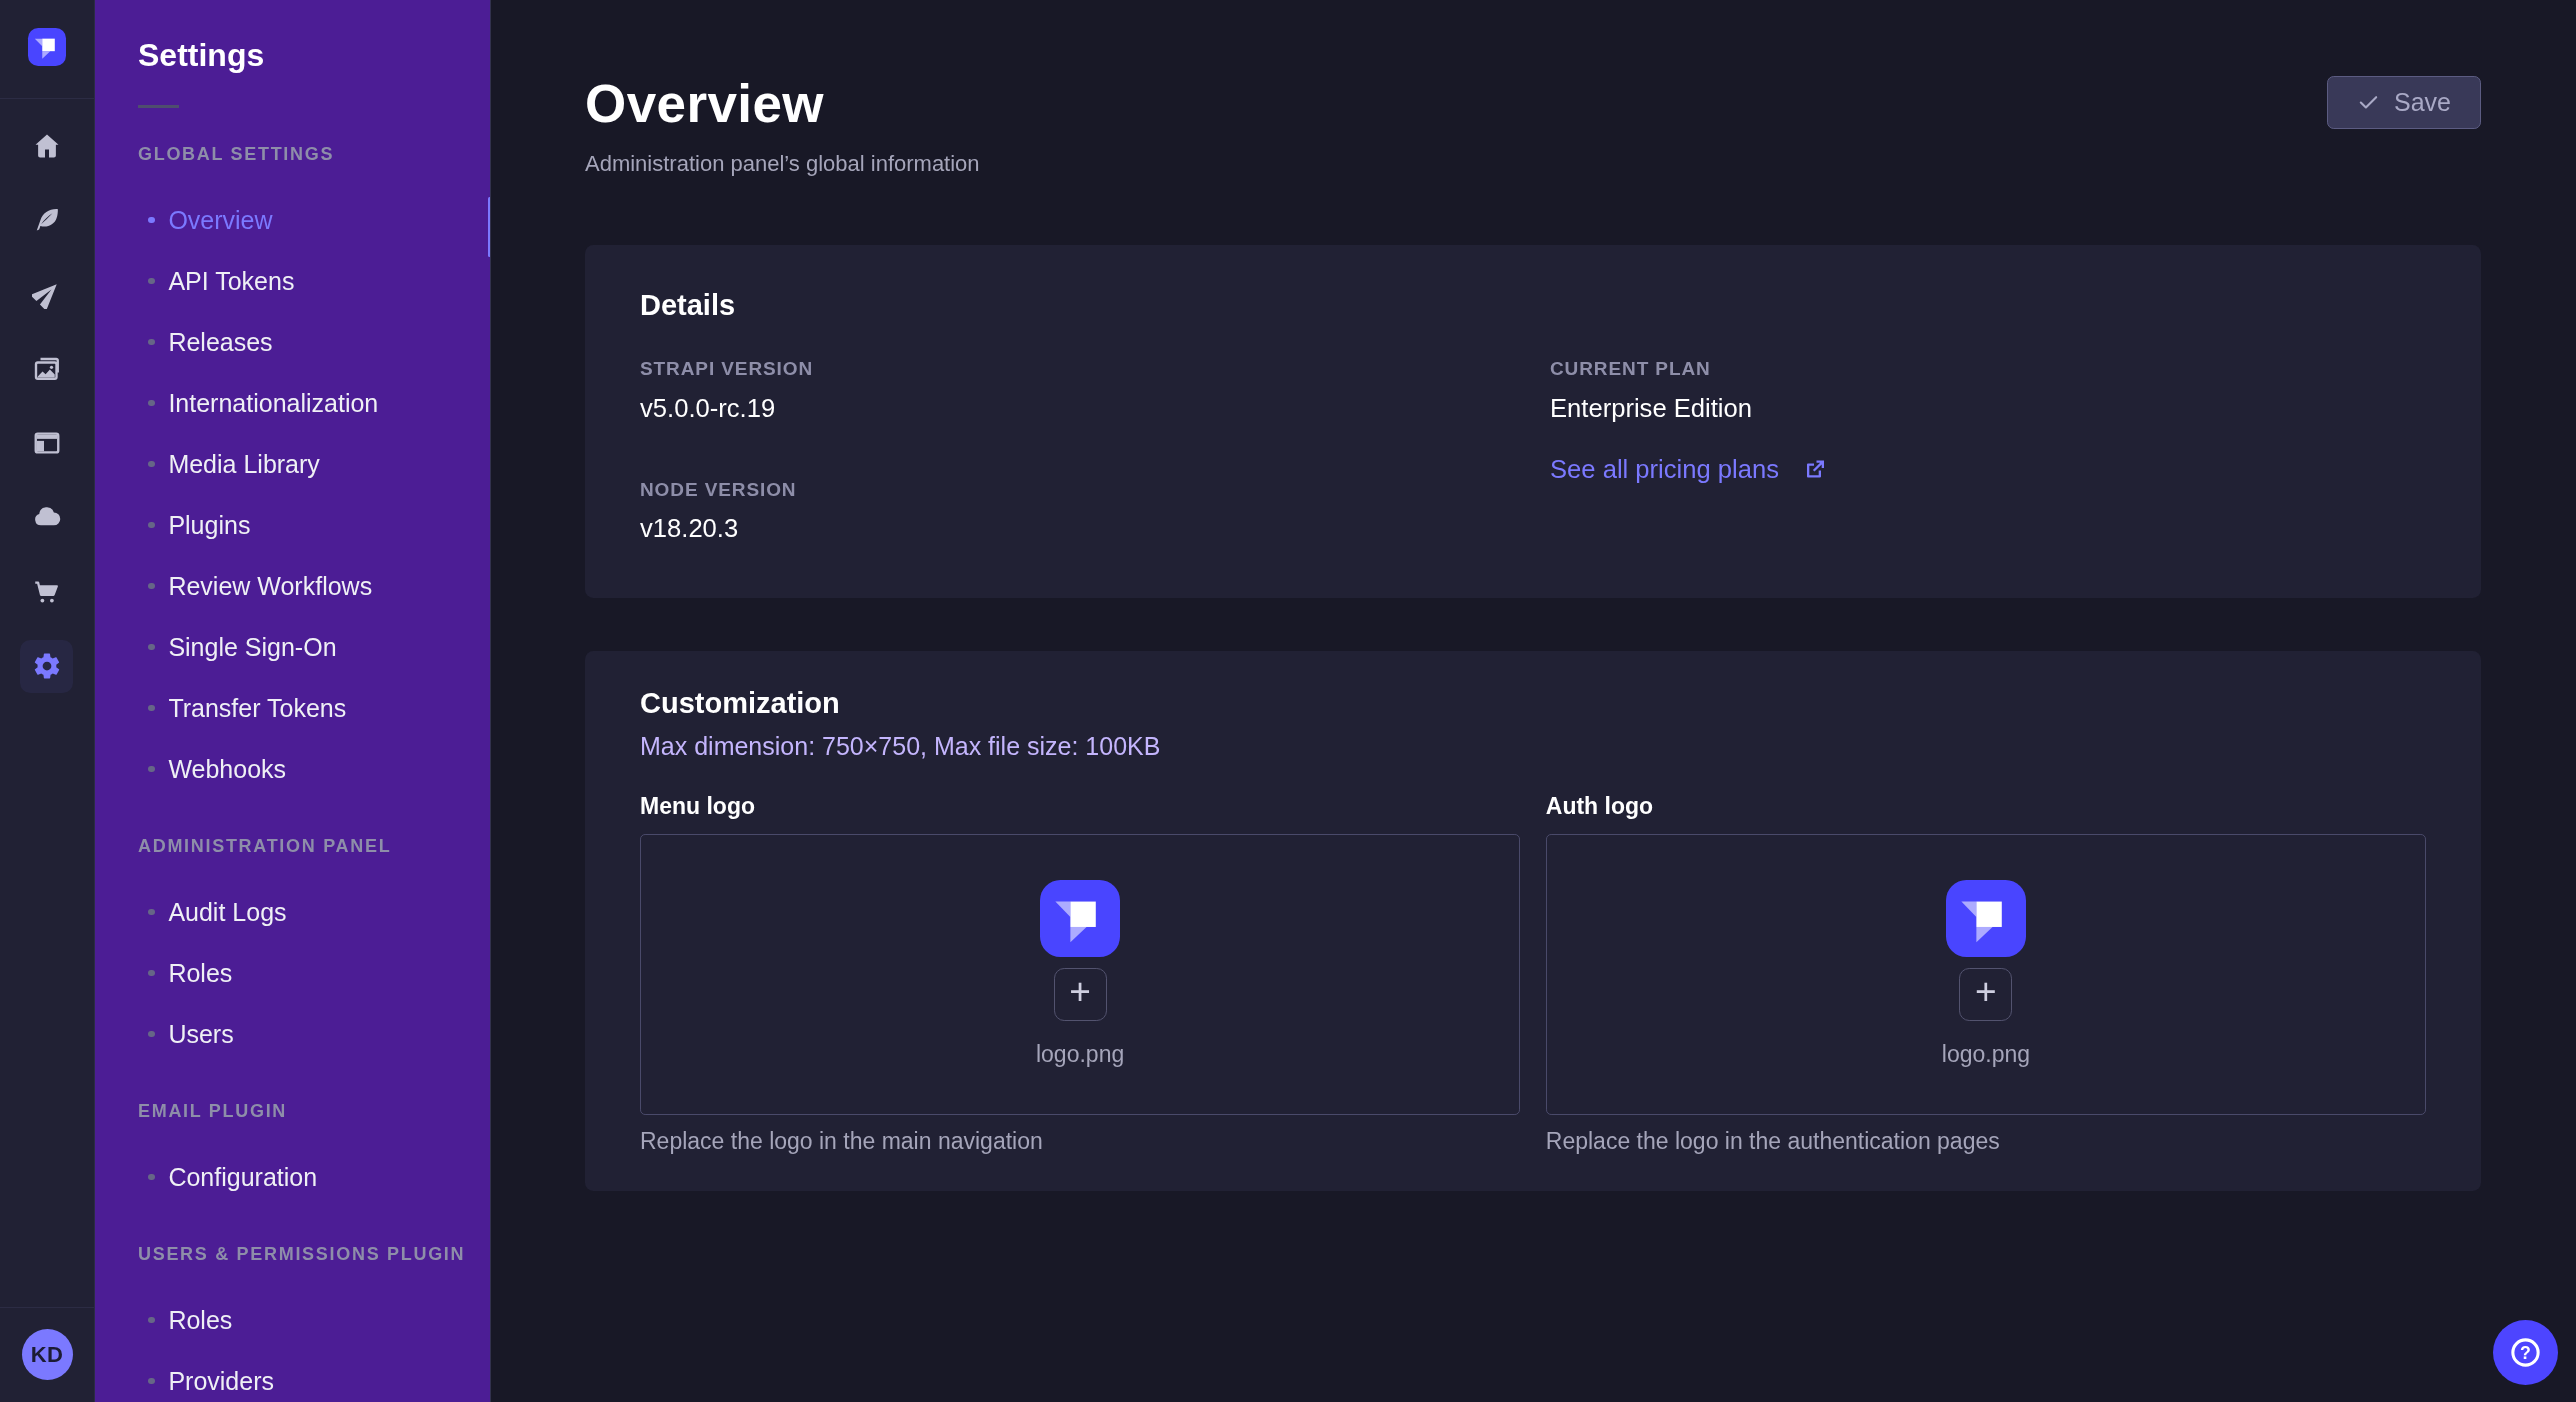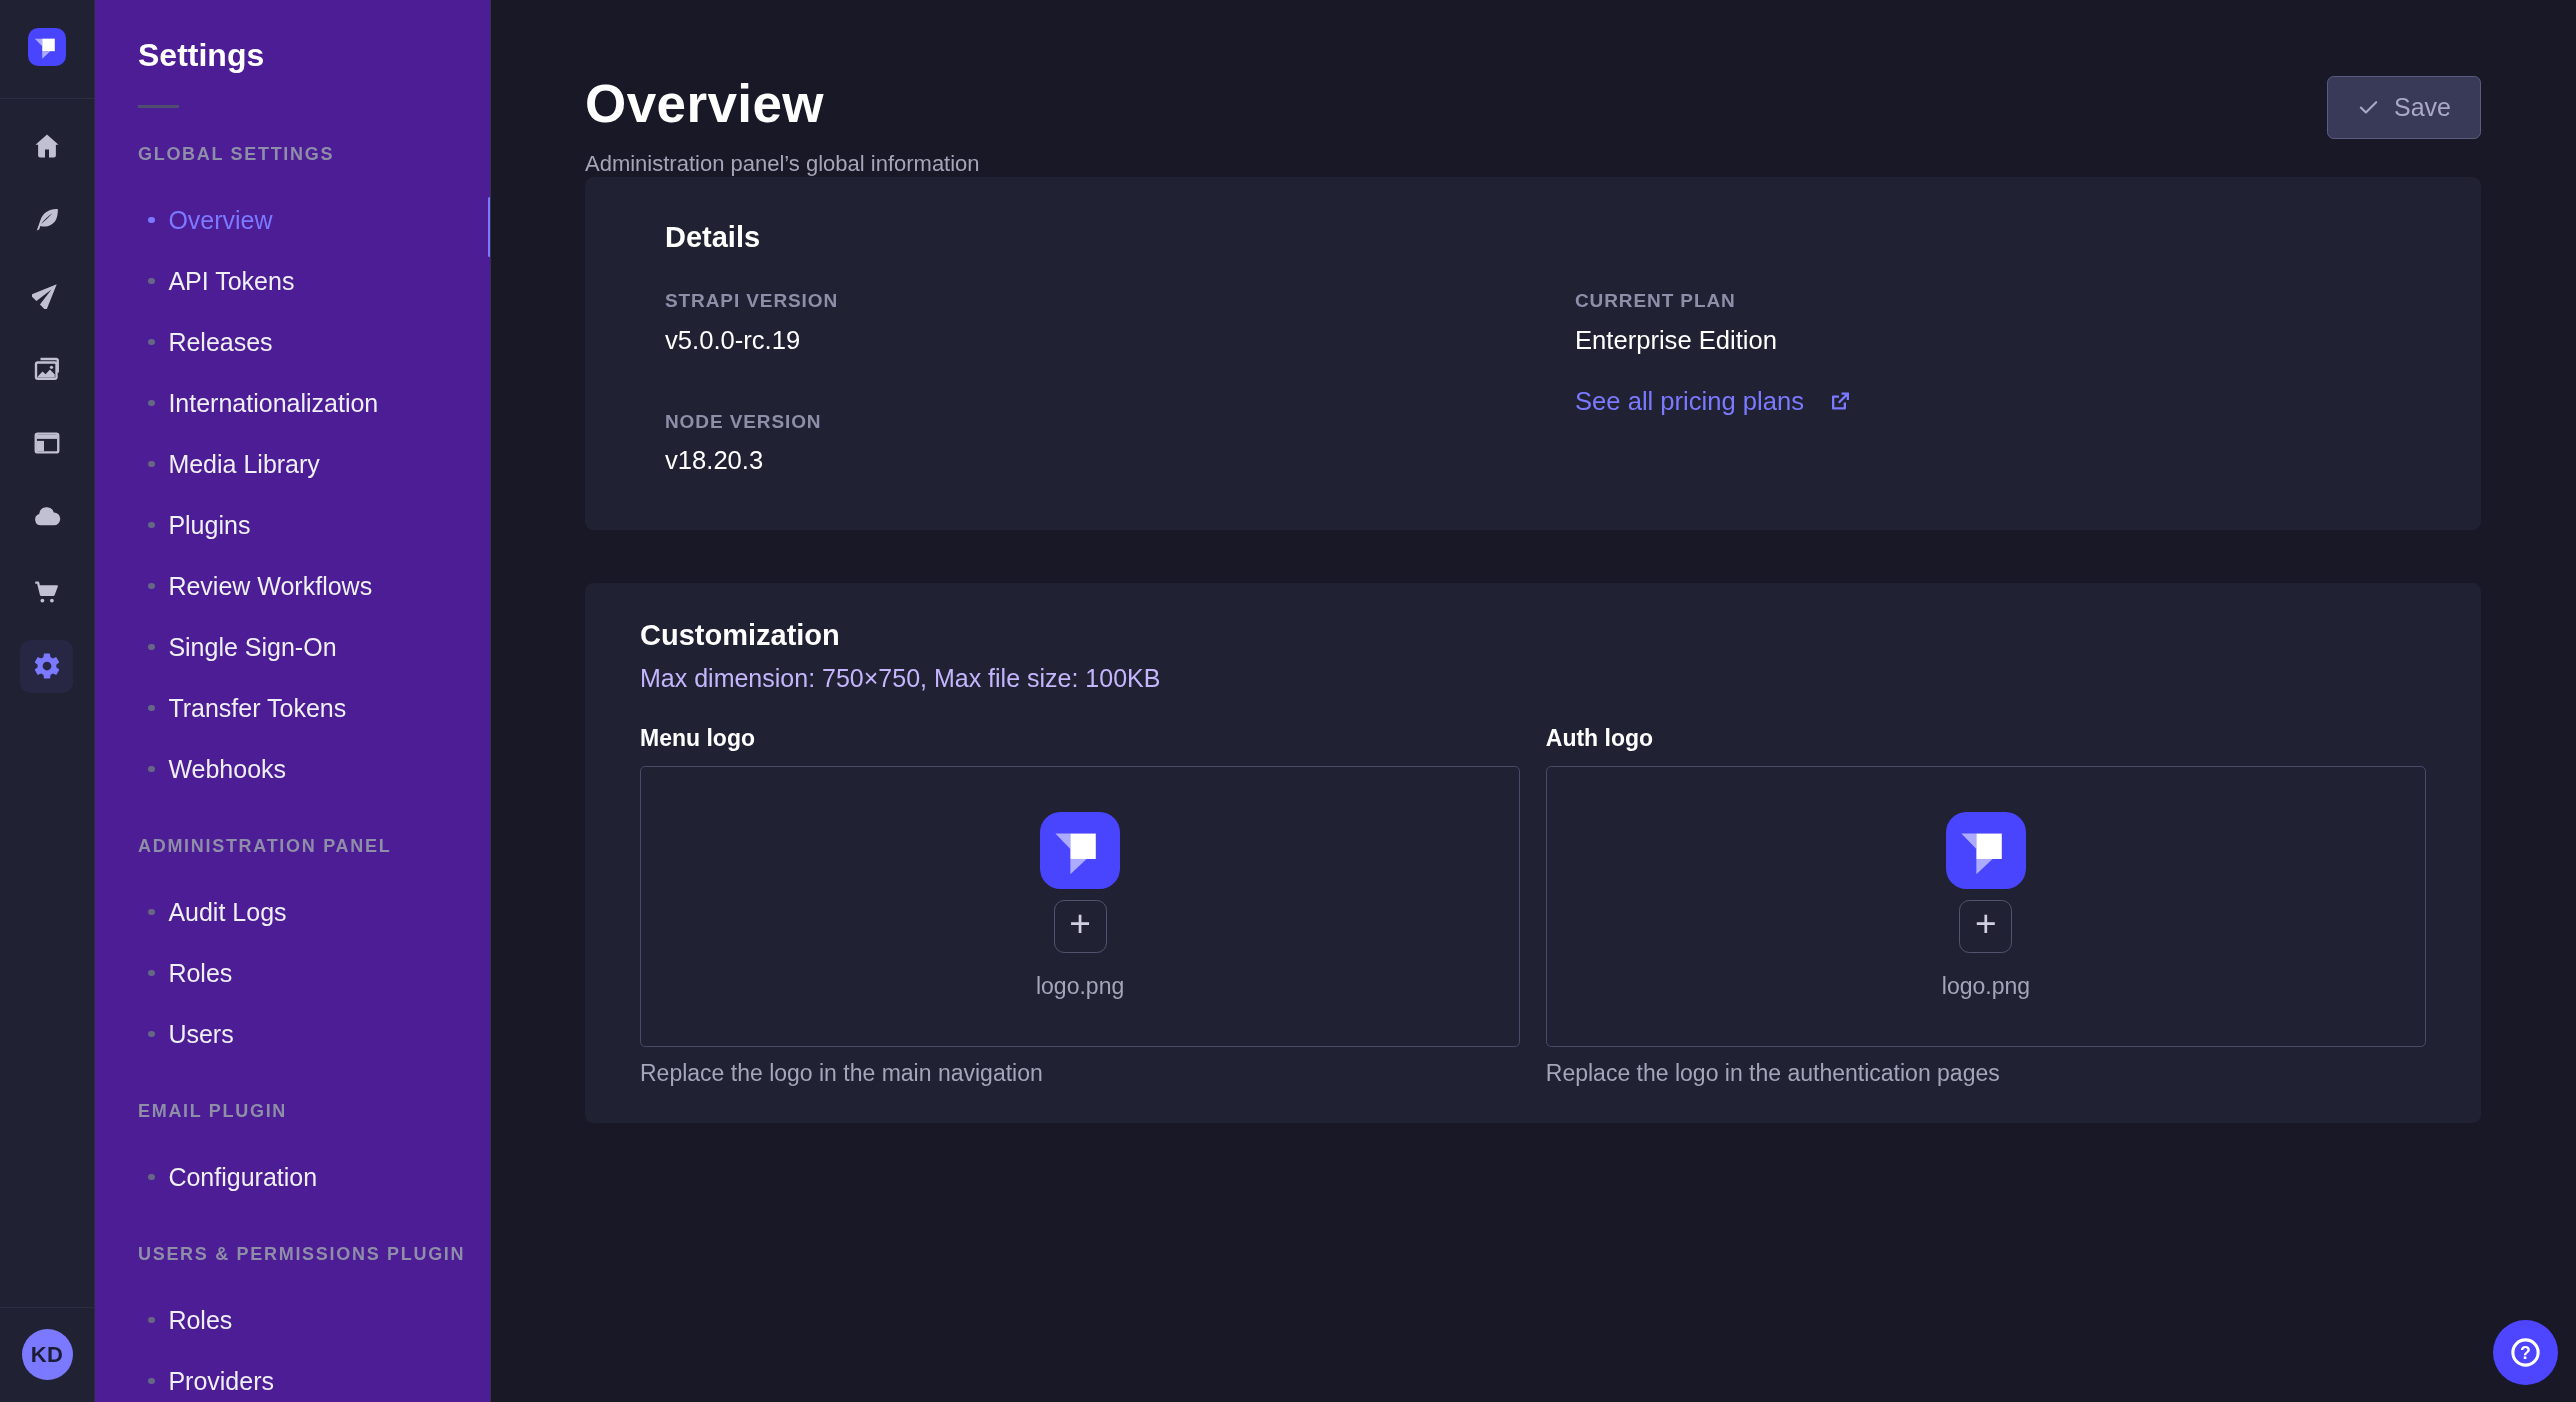--- a/index.html
+++ b/index.html
@@ -69,28 +69,28 @@
     position:absolute; right:-0.9px; top:197px; width:3.4px; height:60px;
     background:#7b79ff; border-radius:1.7px;
   }
 
   
   .main { flex:1 1 auto; padding:0 95px 0 94px; position:relative; }
   .page-header { display:flex; justify-content:space-between; align-items:flex-start; padding-top:73px; }
   .page-title { font-size:53px; font-weight:700; color:#ffffff; letter-spacing:0.4px; }
   .page-subtitle { margin-top:17px; font-size:22px; color:#a5a5ba; }
   .save-btn {
-    margin-top:3.4px; height:63px; padding:0 29px; display:flex; align-items:center; gap:13.6px;
+    margin-top:3.4px; height:53px; padding:0 29px; display:flex; align-items:center; gap:13.6px;
     background:#393958; border:0.9px solid #5c5c82; border-radius:6.8px;
     color:#a9a9c6; font-size:25px; font-family:inherit; cursor:pointer;
   }
   .save-btn svg { width:23px; height:23px; }
 
   .card {
-    background:#212134; border-radius:8.5px; padding:44px 80px 55px;
+    background:#212134; border-radius:8.5px; margin-top:68px; padding:44px 55px 55px;
   }
   .card-title { font-size:29px; font-weight:700; color:#ffffff; }
   .details-grid { display:grid; grid-template-columns:910px 1fr; margin-top:36px; }
   .f-label { font-size:19px; font-weight:700; letter-spacing:0.9px; color:#8e8ea9; }
   .f-value { margin-top:13.6px; font-size:25.6px; color:#ffffff; }
   .field-gap { margin-top:56px; }
   .plans-link {
     margin-top:32px; display:inline-flex; align-items:center; gap:24px;
     color:#7b79ff; font-size:25.6px; text-decoration:none; cursor:pointer;
   }

